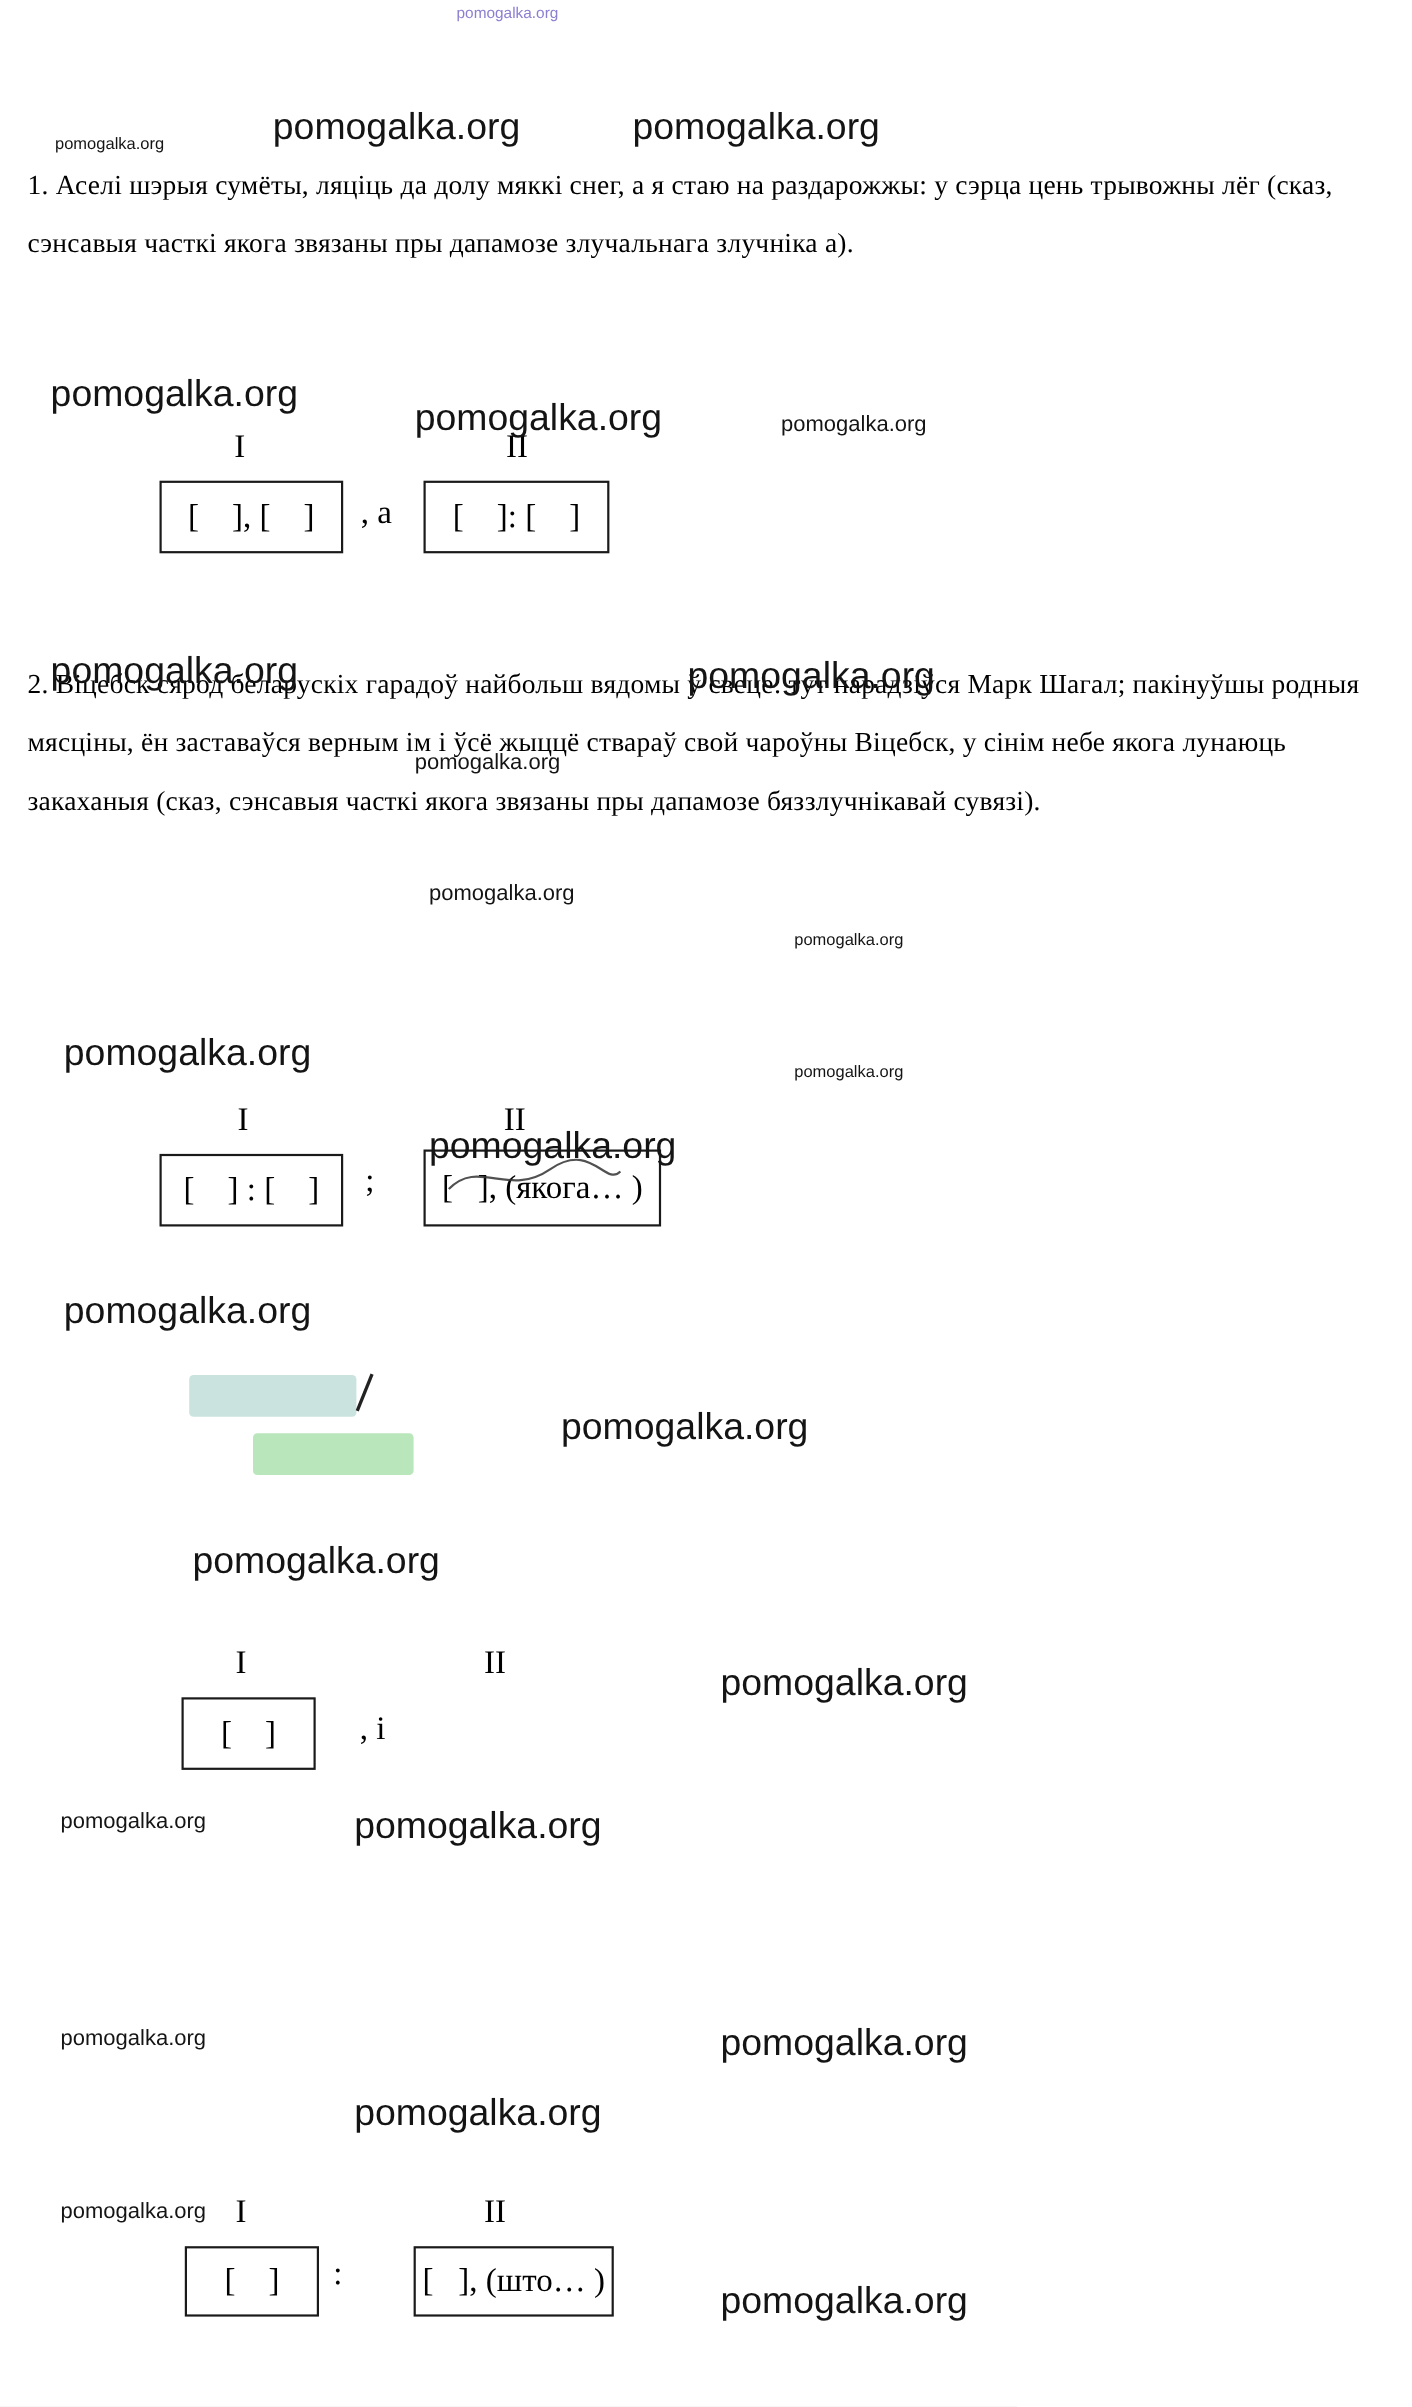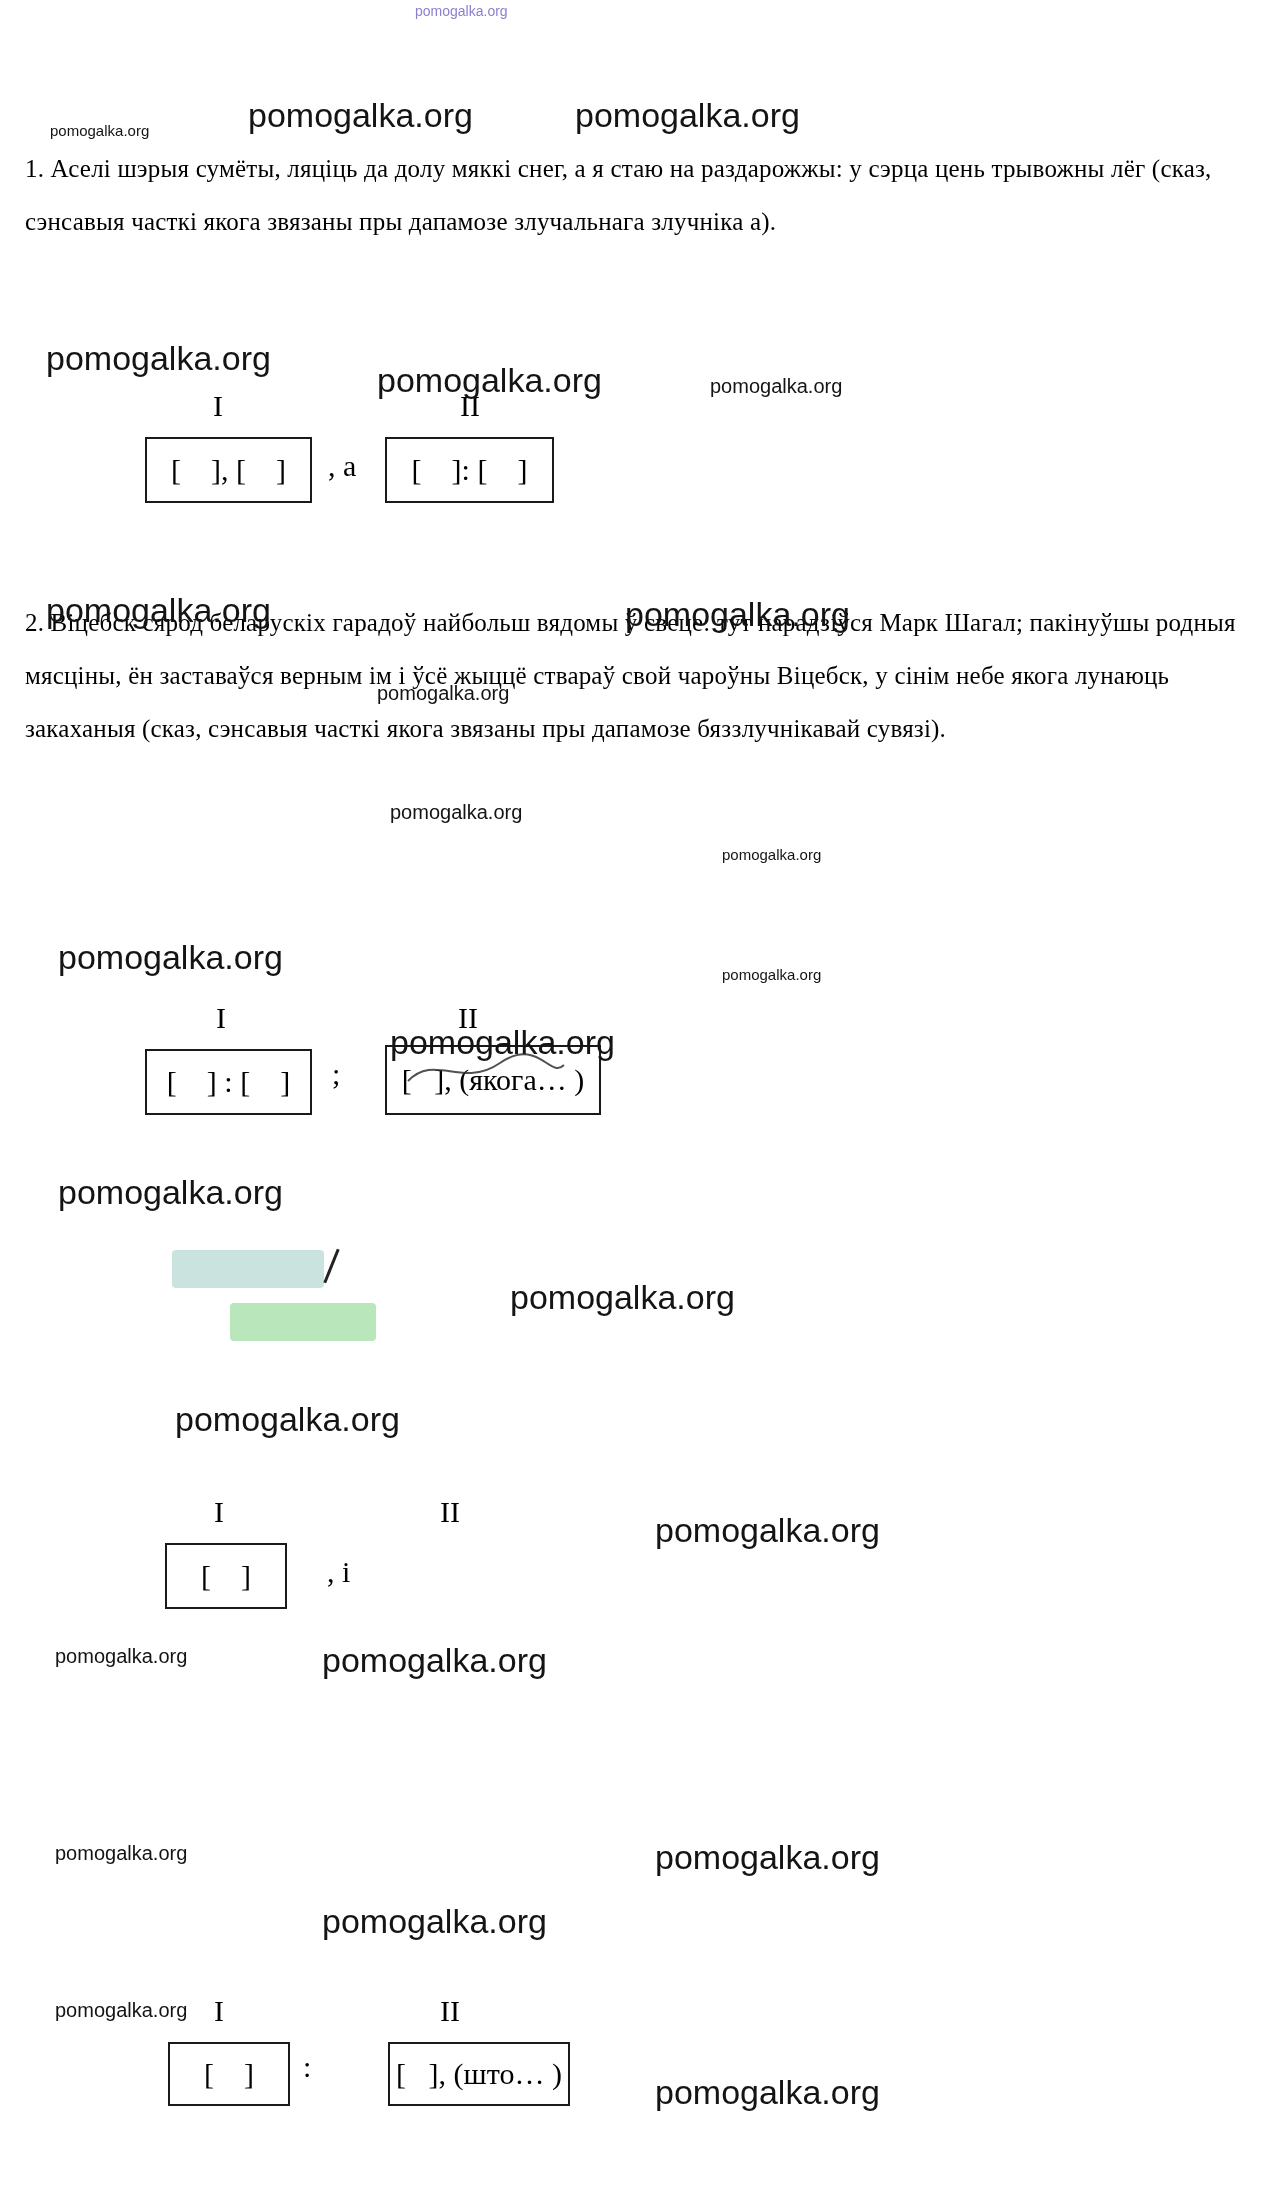--- a/index.html
+++ b/index.html
@@ -152,16 +152,16 @@
     <div class="dlabel" style="left:440px">II</div>
     <div class="dbox" style="left:165px;top:48px;width:118px;height:62px">[    ]</div>
     <div class="dconn" style="left:327px;top:60px">, і</div>
   </div>
 
   <div class="diagram" style="top:1994px">
     <div class="dlabel" style="left:214px">I</div>
     <div class="dlabel" style="left:440px">II</div>
     <div class="dbox" style="left:168px;top:48px;width:118px;height:60px">[    ]</div>
     <div class="dconn" style="left:303px;top:56px">:</div>
-    <div class="dbox" style="left:388px;top:48px;width:178px;height:60px">[   ], (што… )</div>
+    <div class="dbox" style="left:376px;top:48px;width:178px;height:60px">[   ], (што… )</div>
   </div>
 
 </div>
 
 </body></html>

